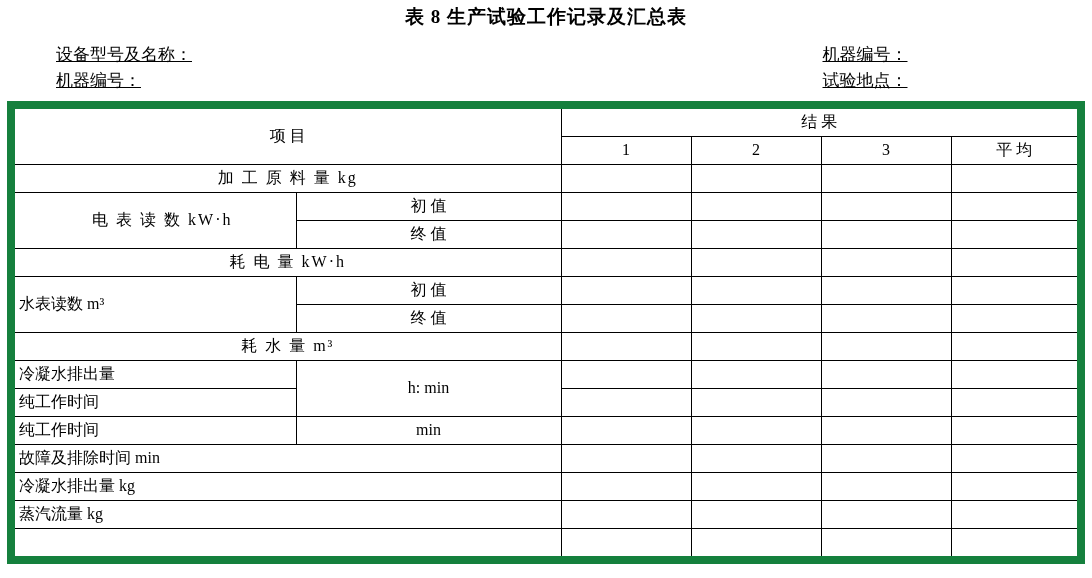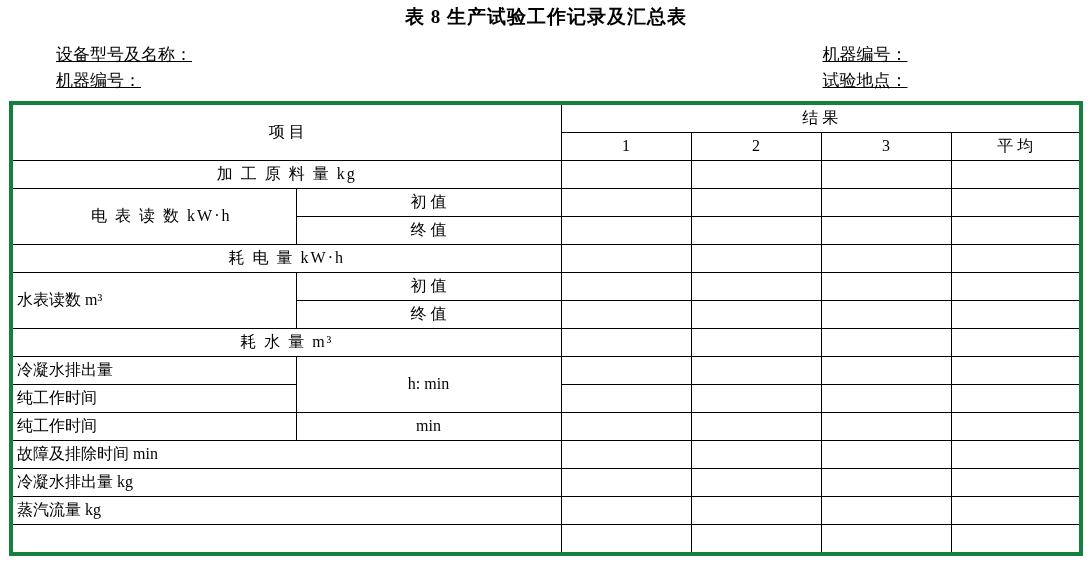--- a/index.html
+++ b/index.html
@@ -59,21 +59,21 @@
   }
   table.main td {
     border: 1px solid #000000;
     font-size: 16px;
     height: 27px;
     padding: 0 4px;
     vertical-align: middle;
   }
   
   table.main {
-    border: 4px solid #15803d;
+    border: 8px solid #15803d;
   }
   .c-center { text-align: center; }
   .c-left { text-align: left; }
   .sp2 { letter-spacing: 2px; }
   .pad-left-18 { padding-left: 18px !important; text-align: center; }
   .item-head {
     font-size: 17px;
   }
   .blank-cell { }
 </style>

